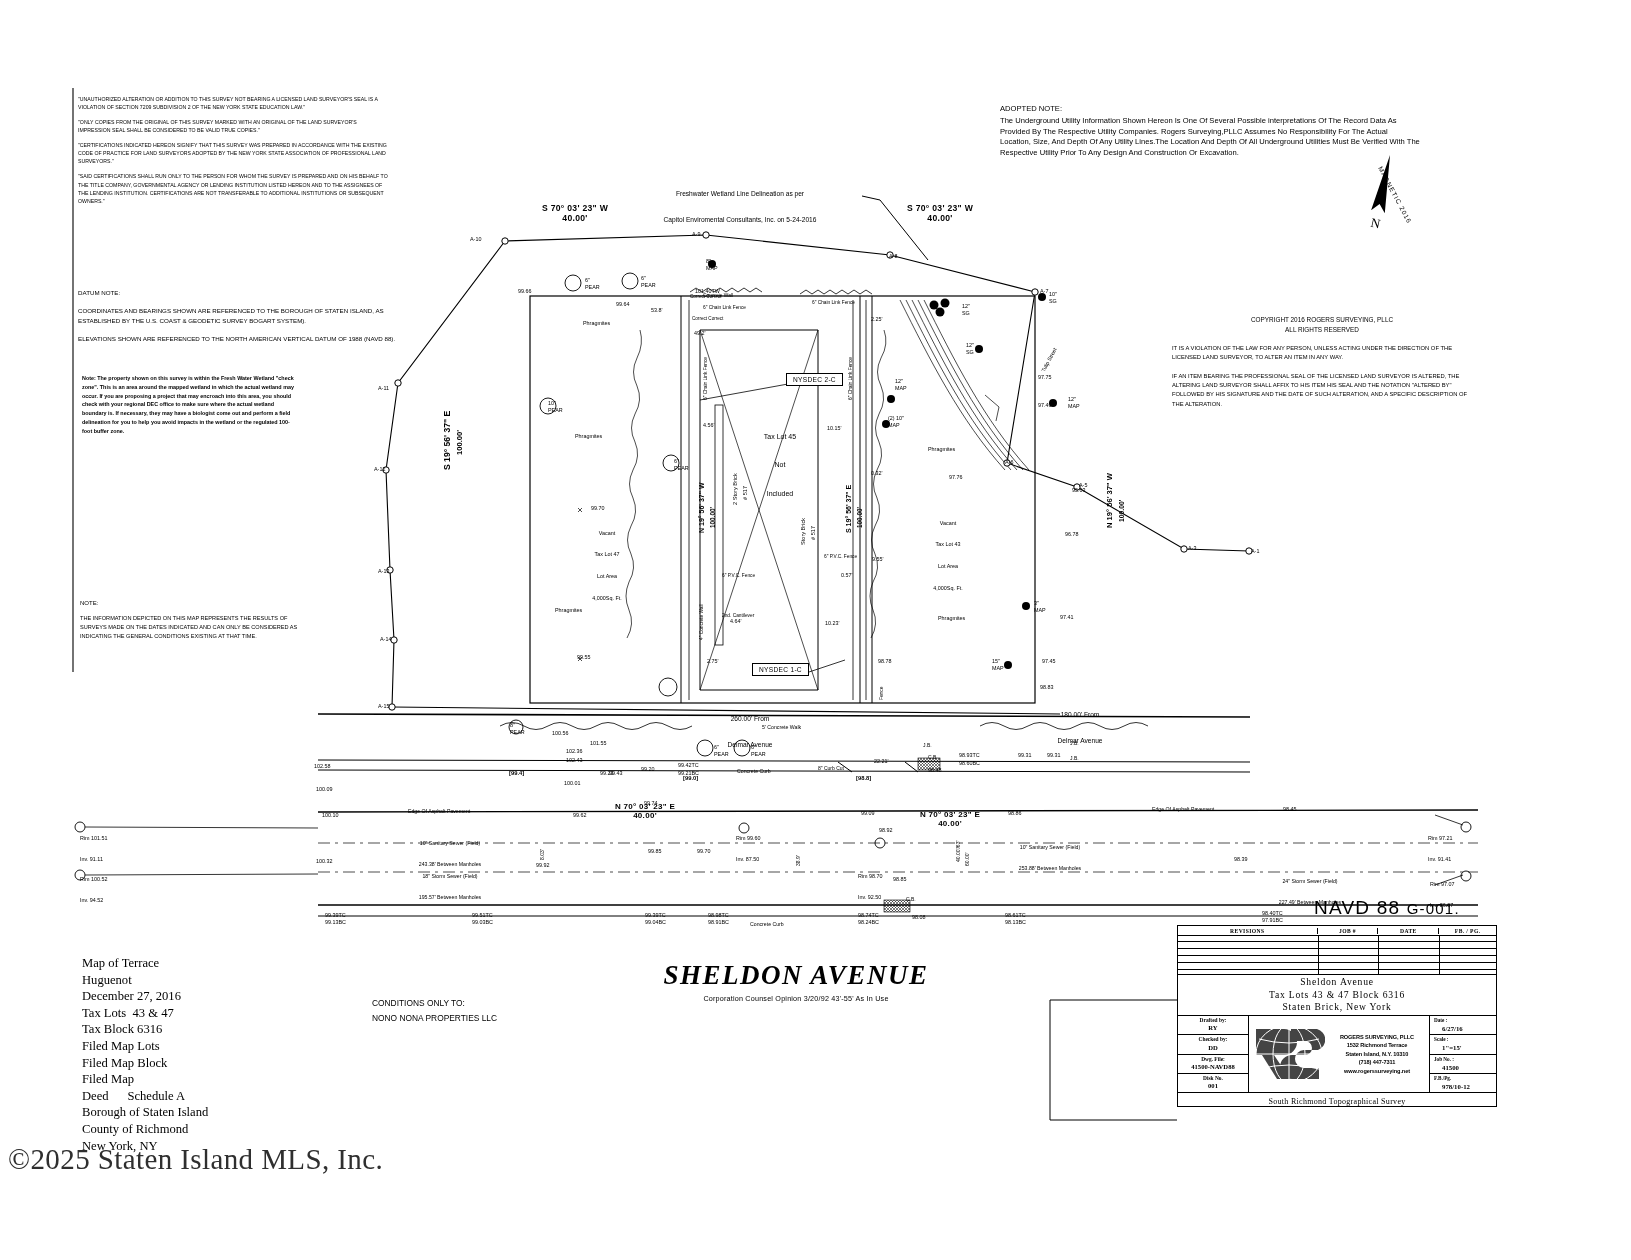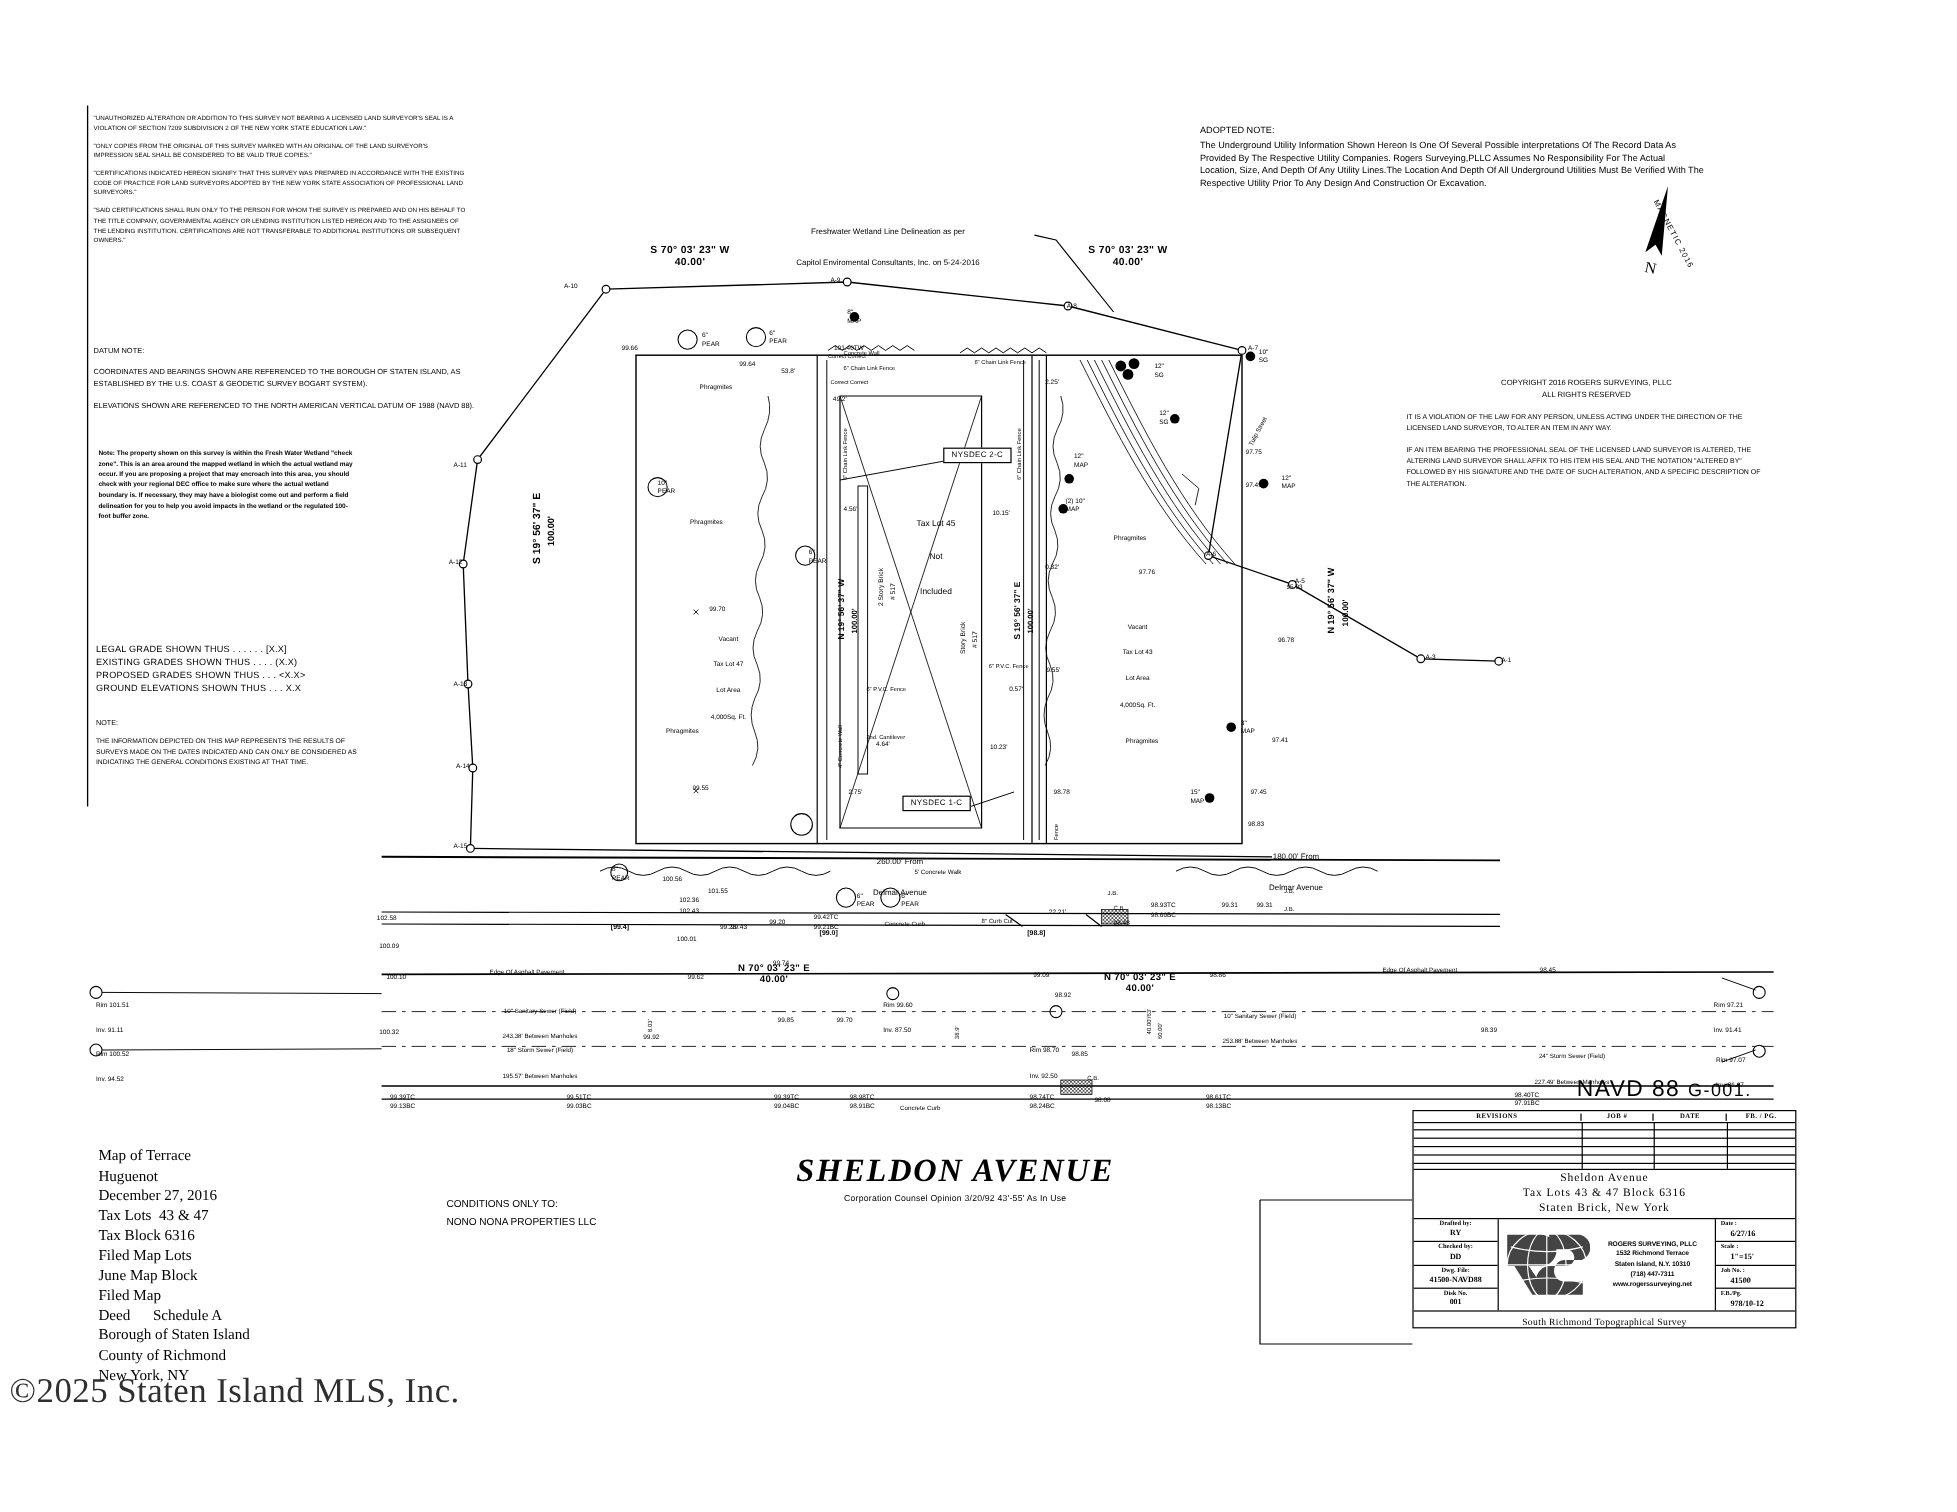--- a/index.html
+++ b/index.html
@@ -323,26 +323,20 @@
   </div>
 
   <div class="abs xs" id="datum-note">
     <div class="hd">DATUM NOTE:</div>
     <p>COORDINATES AND BEARINGS SHOWN ARE REFERENCED TO THE BOROUGH OF STATEN ISLAND, AS ESTABLISHED BY THE U.S. COAST &amp; GEODETIC SURVEY BOGART SYSTEM).</p>
     <p>ELEVATIONS SHOWN ARE REFERENCED TO THE NORTH AMERICAN VERTICAL DATUM OF 1988 (NAVD 88).</p>
   </div>
 
   <div class="abs" id="wetland-note">Note: The property shown on this survey is within the Fresh Water Wetland "check zone". This is an area around the mapped wetland in which the actual wetland may occur. If you are proposing a project that may encroach into this area, you should check with your regional DEC office to make sure where the actual wetland boundary is. If necessary, they may have a biologist come out and perform a field delineation for you to help you avoid impacts in the wetland or the regulated 100-foot buffer zone.</div>
 
-  <div class="abs" id="grade-legend">
-    <div>LEGAL GRADE SHOWN THUS . . . . . .  [X.X]</div>
-    <div>EXISTING GRADES SHOWN THUS . . . .  (X.X)</div>
-    <div>PROPOSED GRADES SHOWN THUS . . .  &lt;X.X&gt;</div>
-    <div>GROUND ELEVATIONS SHOWN THUS . . .  X.X</div>
-  </div>
 
   <div class="abs" id="info-note">
     <div class="hd">NOTE:</div>
     <p>THE INFORMATION DEPICTED ON THIS MAP REPRESENTS THE RESULTS OF SURVEYS MADE ON THE DATES INDICATED AND CAN ONLY BE CONSIDERED AS INDICATING THE GENERAL CONDITIONS EXISTING AT THAT TIME.</p>
   </div>
 
   <div class="abs" id="utility-note">
     <div class="hd">ADOPTED NOTE:</div>
     <div>The Underground Utility Information Shown Hereon Is One Of Several Possible interpretations Of The Record Data As Provided By The Respective Utility Companies.  Rogers Surveying,PLLC Assumes No Responsibility For The Actual Location, Size, And Depth Of Any Utility Lines.The Location And Depth Of All Underground Utilities Must Be Verified With The Respective Utility Prior To Any Design And Construction Or Excavation.</div>
   </div>
@@ -630,21 +624,21 @@
   <div class="mt b" style="left:509px; top:770px; font-size:5.8px;">[<span>99.4</span>]</div>
   <div class="mt b" style="left:856px; top:775px; font-size:5.8px;">[<span>98.8</span>]</div>
 
   <div class="abs" id="survey-block">
     <div>Map of Terrace</div>
     <div>Huguenot</div>
     <div>December 27, 2016</div>
     <div>Tax Lots  43 &amp; 47</div>
     <div>Tax Block 6316</div>
     <div>Filed Map Lots</div>
-    <div>June Map Block</div>
+    <div>Filed Map Block</div>
     <div>Filed Map</div>
     <div>Deed      Schedule A</div>
     <div>Borough of Staten Island</div>
     <div>County of Richmond</div>
     <div>New York, NY</div>
   </div>
 
   <div class="abs" id="certified">
     <div>CONDITIONS ONLY TO:</div>
     <div>NONO NONA PROPERTIES LLC</div>

